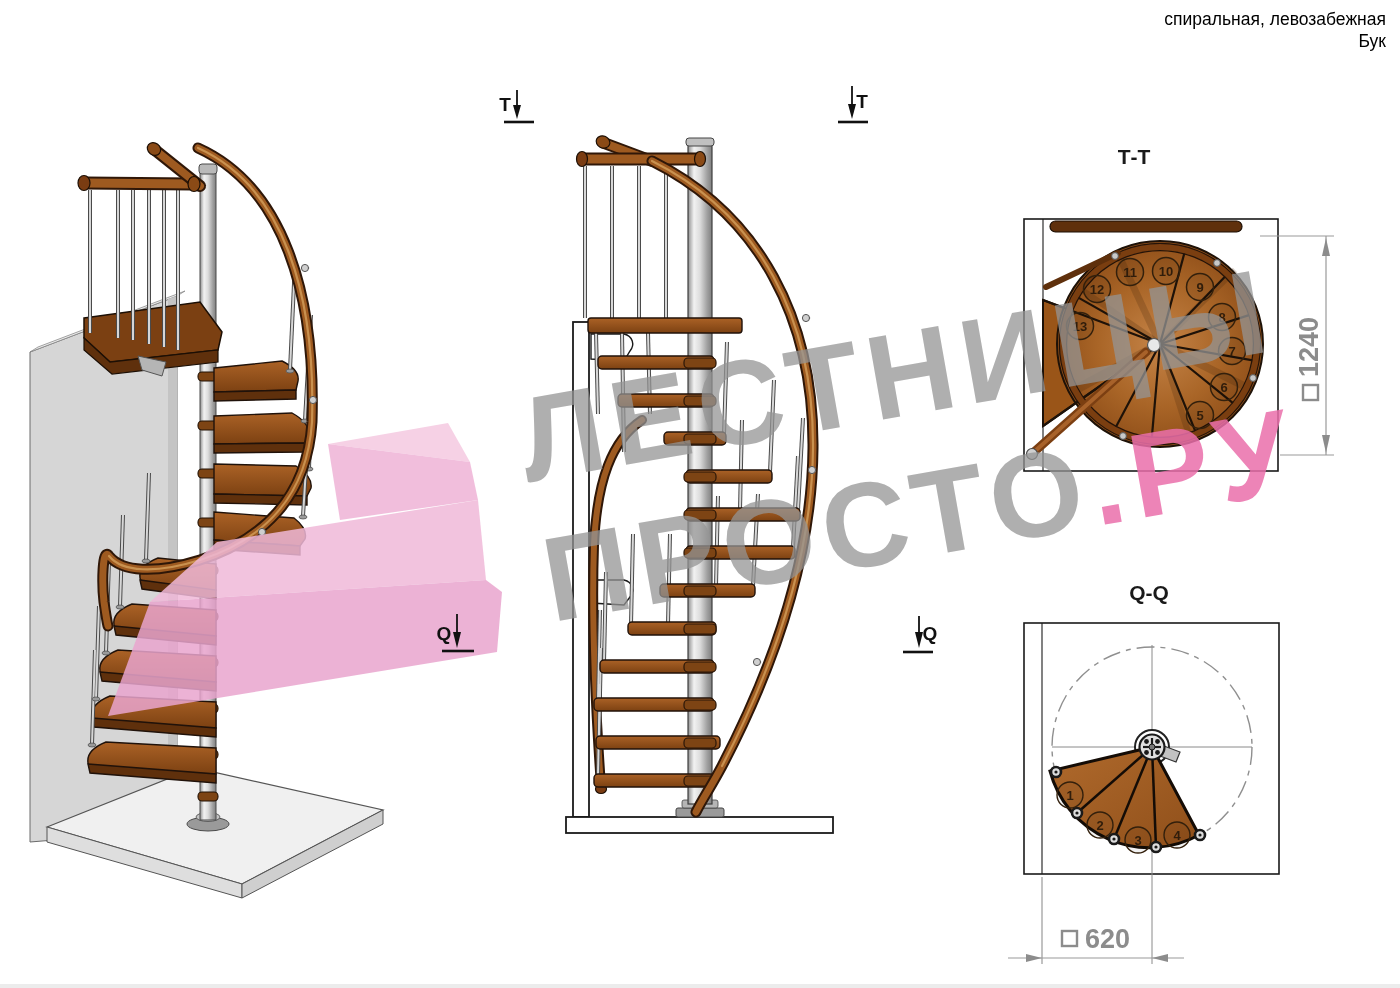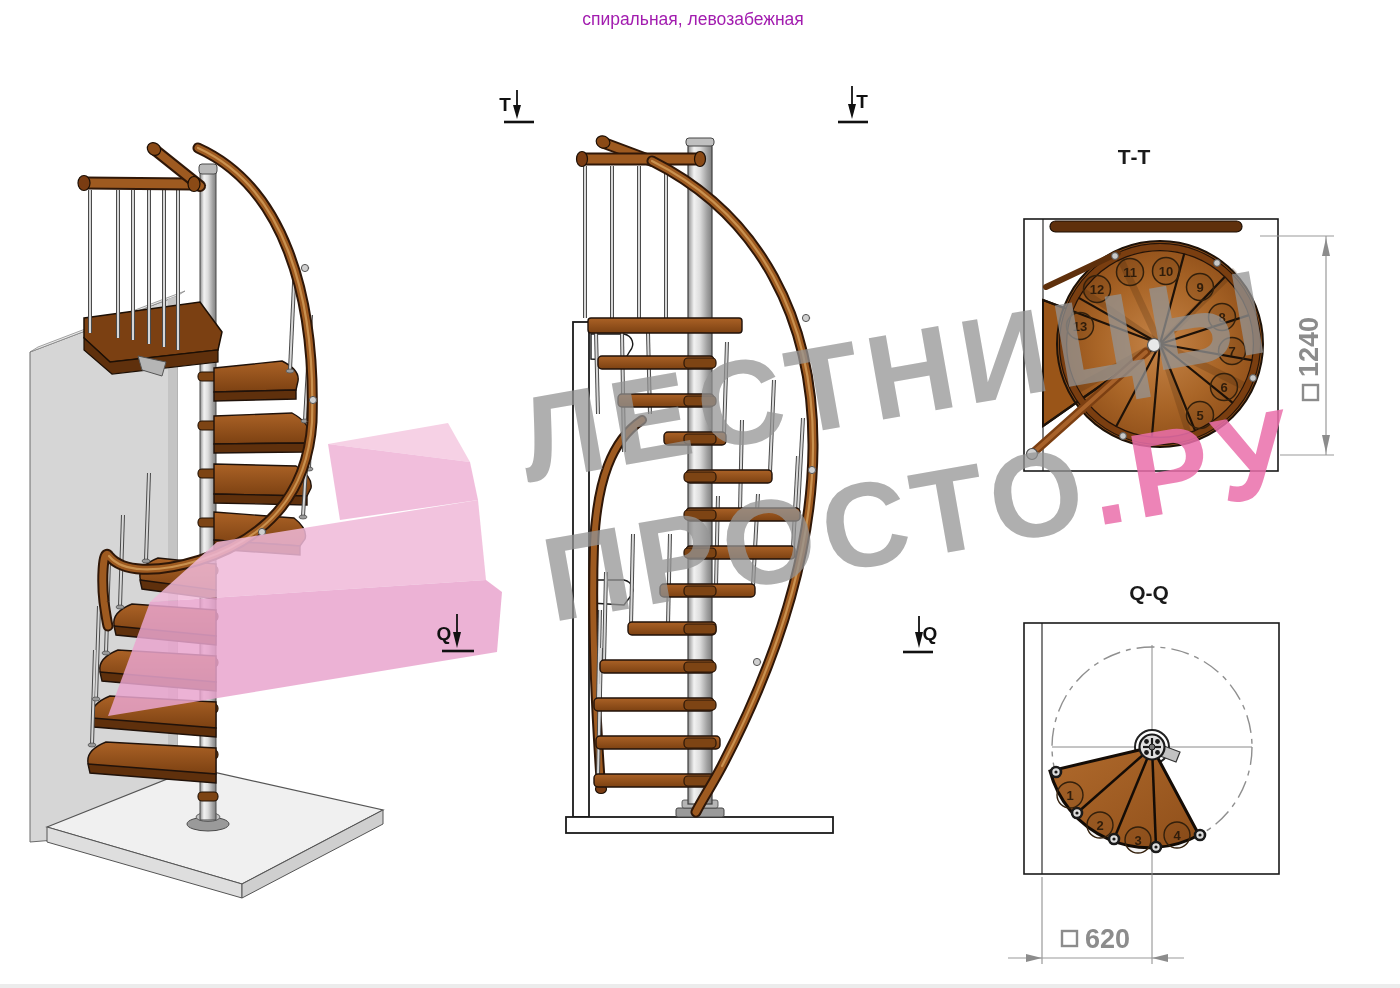--- a/index.html
+++ b/index.html
@@ -1,37 +1,38 @@
 <!DOCTYPE html>
 <html><head>
 <meta charset="utf-8">
 <style>
   html,body{margin:0;padding:0;background:#ffffff;}
   body{width:1400px;height:988px;position:relative;overflow:hidden;
        font-family:"Liberation Sans",sans-serif;}
-  .header{position:absolute;top:8px;left:0;right:14px;text-align:center;
-          font-size:17.5px;line-height:1.28;color:#a21caf;}
+  .header{position:absolute;top:8px;left:0;right:14px;text-align:right;
+          font-size:17.5px;line-height:1.28;color:#000000;}
   .wm{position:absolute;left:508px;top:372px;transform:rotate(-10deg);
       transform-origin:0 0;font-weight:bold;font-size:120px;letter-spacing:8px;
       line-height:1.18;white-space:nowrap;color:rgba(148,148,148,0.75);
       pointer-events:none;}
   .wm .pink{color:rgba(234,110,170,0.85);}
   svg{position:absolute;left:0;top:0;}
   svg text{font-family:"Liberation Sans",sans-serif;}
   .sec-title{font-size:21px;font-weight:bold;fill:#1a1a1a;}
   .stepnum{font-size:13px;font-weight:bold;fill:#301d0b;}
   .dimtxt{font-size:27px;font-weight:bold;fill:#8c8c8c;}
   .mark{font-size:19px;font-weight:bold;fill:#111;}
   .botline{position:absolute;left:0;right:0;bottom:0;height:4px;background:#ececec;}
 </style>
 </head>
 <body>
 
 <div class="header">
   <div>спиральная, левозабежная</div>
+  <div>Бук</div>
 </div>
 
 <svg width="1400" height="988" viewBox="0 0 1400 988">
   <defs>
     <linearGradient id="pole" x1="0" y1="0" x2="1" y2="0">
       <stop offset="0" stop-color="#8f8f8f"></stop>
         <stop offset="0.25" stop-color="#f2f2f2"></stop>
       <stop offset="0.5" stop-color="#dcdcdc"></stop>
         <stop offset="0.8" stop-color="#a0a0a0"></stop>
       <stop offset="1" stop-color="#7f7f7f"></stop>

